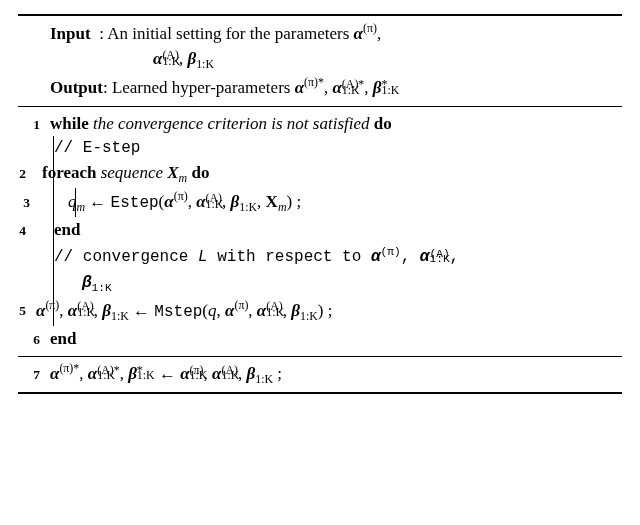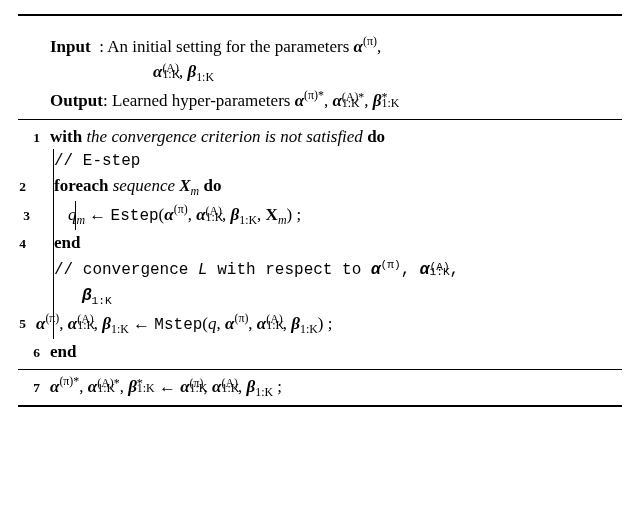--- a/index.html
+++ b/index.html
@@ -16,21 +16,21 @@
   .algo {
     border-top: 2.4px solid #000;
     border-bottom: 2.4px solid #000;
   }
   .title-row {
     border-bottom: 1.2px solid #000;
     padding: 2px 0;
   }
   .io-block {
     border-bottom: 1.2px solid #000;
-    padding: 17px 0 5px 0;
+    padding: 4px 0 5px 0;
     font-family: Liberation Serif, serif;
   }
   .body-block {
     border-bottom: 1.2px solid #000;
     padding: 4px 0 5px 0;
   }
   .final-block {
     padding: 3px 0;
   }
   .ln {
@@ -93,37 +93,37 @@
         <span class="kw">Output</span><span>: Learned hyper-parameters </span><span class="it kw">α</span><sup><span>(π)*</span></sup><span>, </span><span class="it kw">α</span><span class="subsup"><span class="sup">(A)*</span><span class="sub">1:K</span><span class="spacer">(A)*</span></span><span>, </span><span class="it kw">β</span><span class="subsup"><span class="sup">*</span><span class="sub">1:K</span><span class="spacer">1:K</span></span>
       </span>
     </div>
   </div>
 
   <div class="body-block">
 
     <div class="ln">
       <span class="num">1</span>
       <span class="content">
-        <span class="kw">with</span>
+        <span class="kw">while</span>
         <span class="it">the convergence criterion is not satisfied</span>
         <span class="kw">do</span>
       </span>
     </div>
 
     <div class="indent1">
 
       <div class="rule">
 
         <div class="ln">
           <span class="content tt">// E-step</span>
         </div>
 
         <div class="ln" style="margin-left:-50px">
           <span class="num">2</span>
-          <span class="content" style="margin-left:18px">
+          <span class="content" style="margin-left:6px">
             <span class="kw">foreach</span>
             <span class="it">sequence</span>
             <span class="it kw">X</span><sub class="it">m</sub>
             <span class="kw">do</span>
           </span>
         </div>
 
         <div style="margin-left:18px">
           <div class="rule">
             <div class="ln" style="margin-left:-68px">

